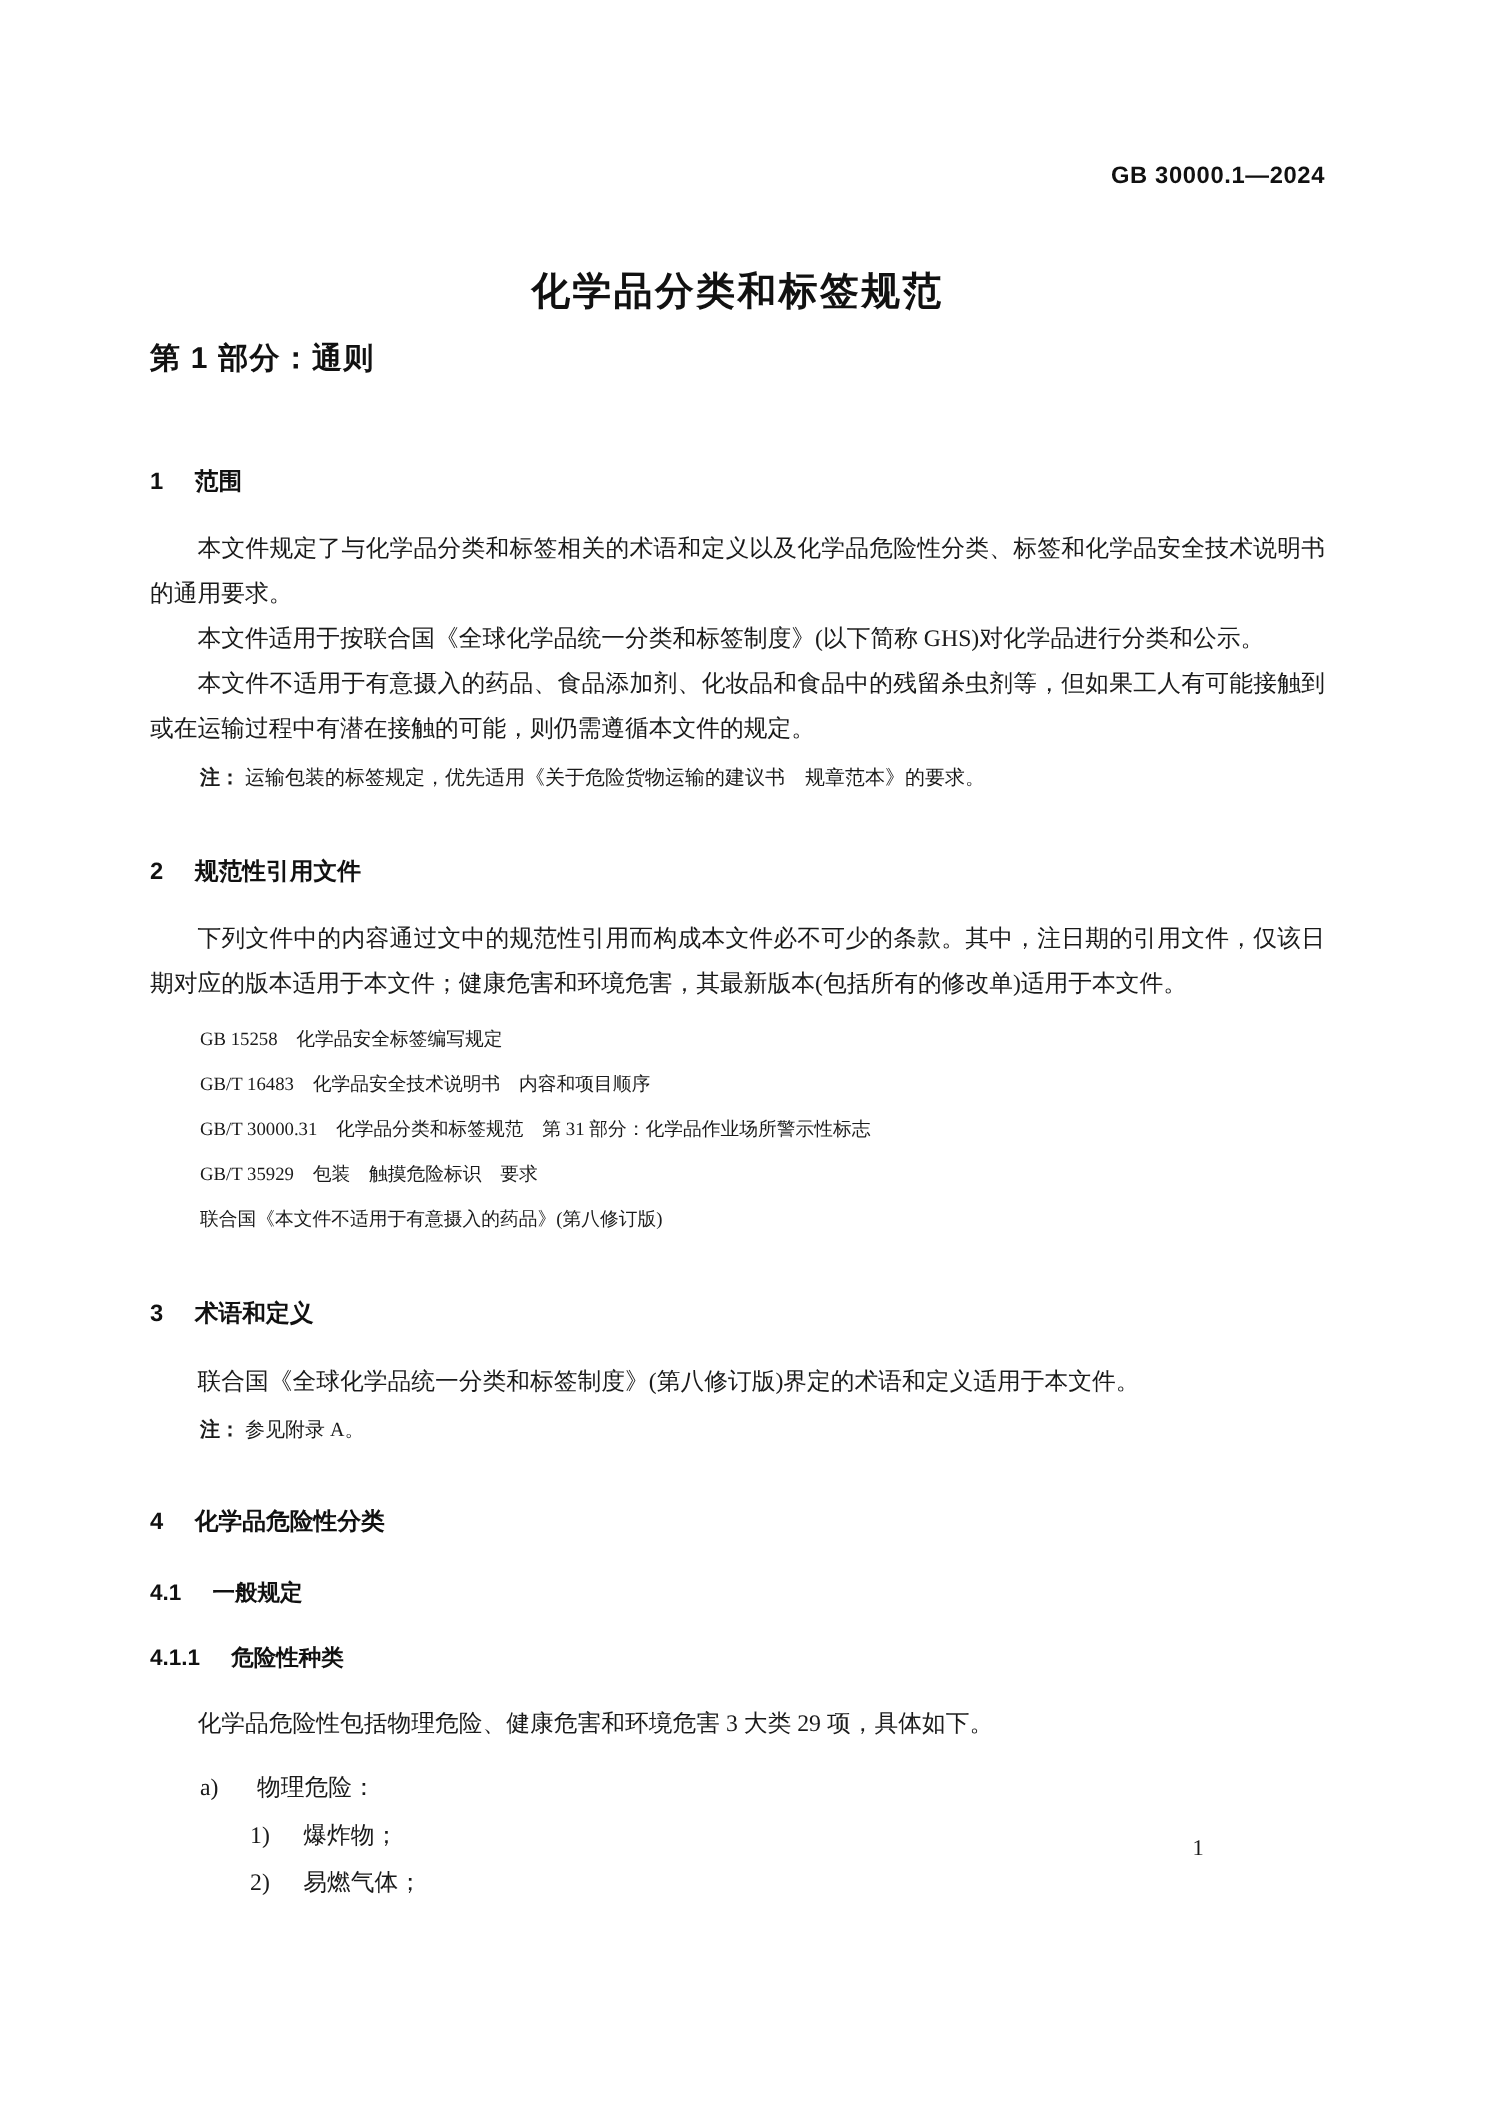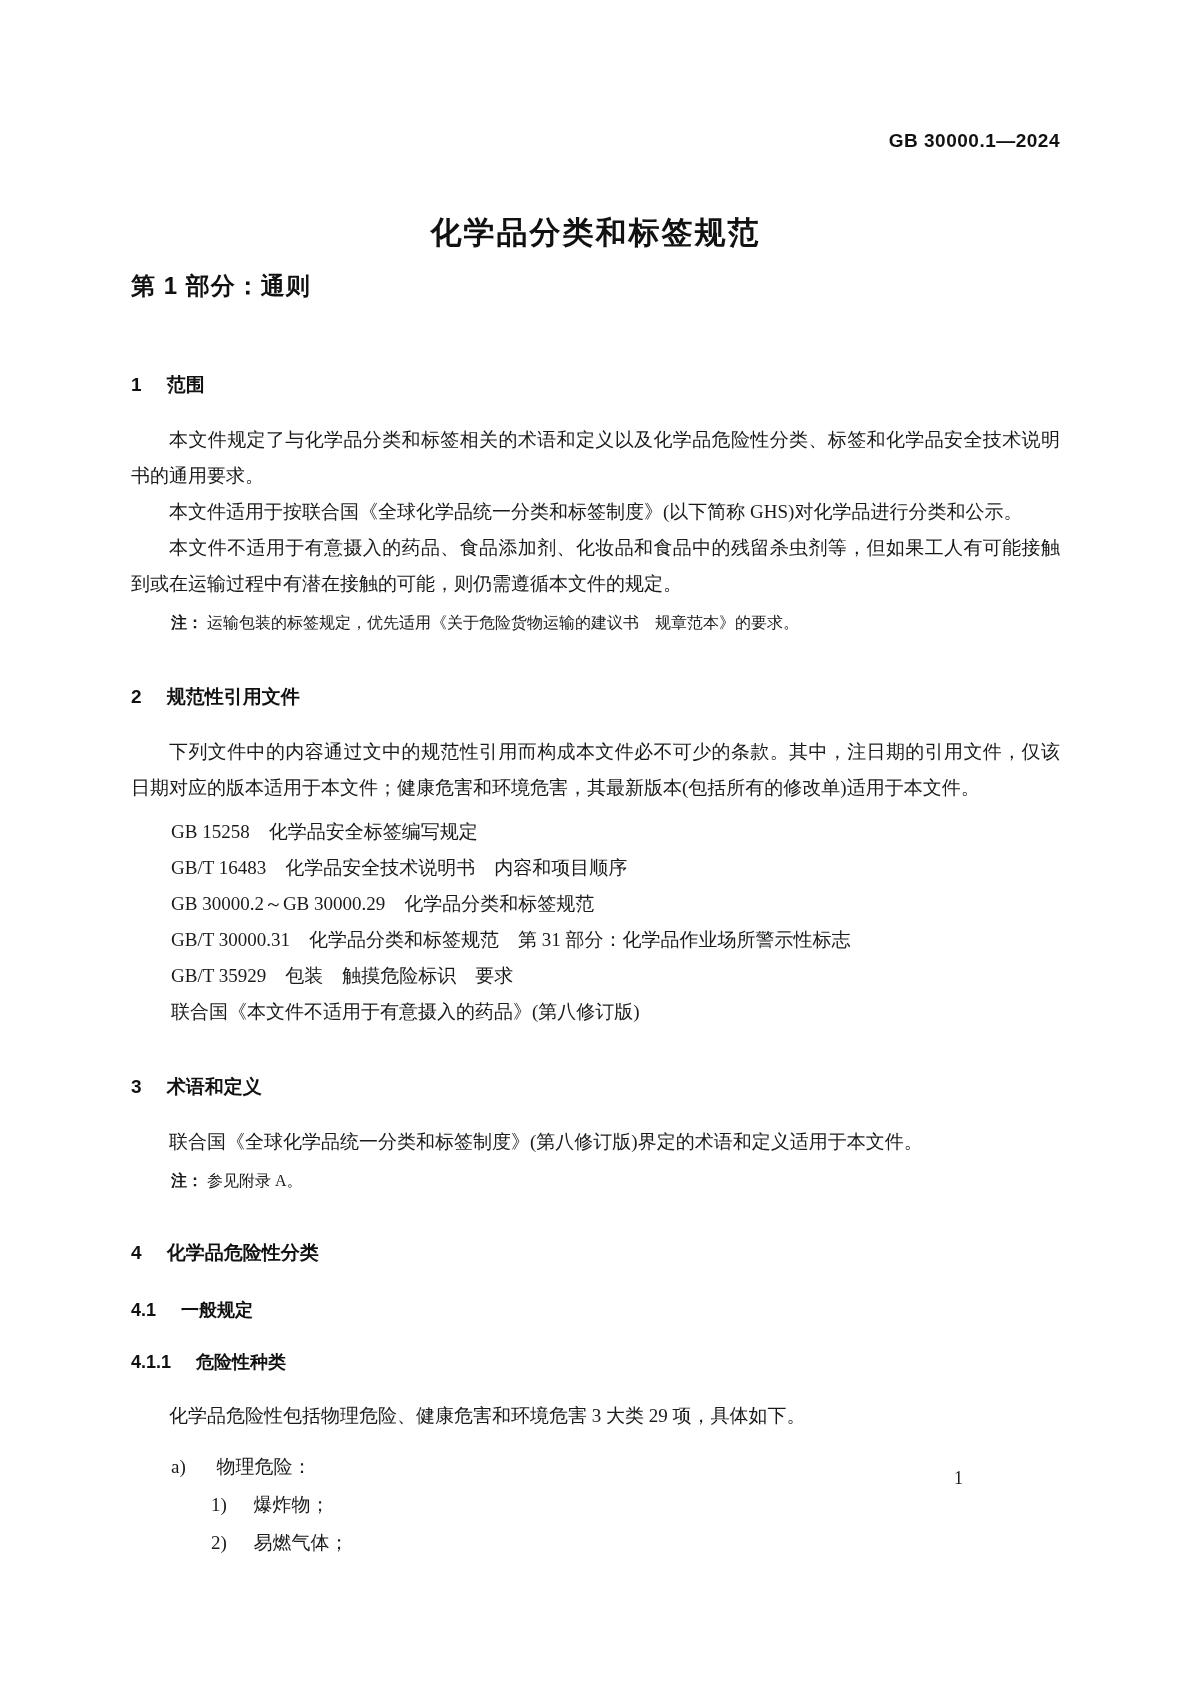--- a/index.html
+++ b/index.html
@@ -8,21 +8,21 @@
     position: relative;
     width: 1191px;
     height: 1685px;
     background: #ffffff;
     color: #1a1a1a;
     overflow: hidden;
     font-family: "Liberation Serif", "DejaVu Serif", serif;
   }
   .content {
     position: absolute;
-    left: 131px;
+    left: 120px;
     right: 131px;
     top: 0;
   }
   .doc-number {
     margin-top: 130px;
     text-align: right;
     font-family: "Liberation Sans", "DejaVu Sans", sans-serif;
     font-weight: bold;
     font-size: 19px;
     letter-spacing: 0.5px;
@@ -77,21 +77,21 @@
     color: #1a1a1a;
   }
   .note-label {
     font-family: "Liberation Sans", "DejaVu Sans", sans-serif;
     font-weight: bold;
     margin-right: 4px;
   }
   .ref-list { margin-top: 8px; }
   .ref-line {
     padding-left: 40px;
-    font-size: 19px;
+    font-size: 15px;
     line-height: 36px;
     color: #1a1a1a;
   }
   .list-a {
     margin-top: 14px;
     padding-left: 40px;
     font-size: 19px;
     line-height: 38px;
   }
   .list-a .li-label { display: inline-block; }
@@ -135,21 +135,20 @@
     </div>
 
     <div class="sec-heading h-s2">
       <span class="sec-num">2</span>
       <span class="sec-text">规范性引用文件</span>
     </div>
     <p class="body-p">下列文件中的内容通过文中的规范性引用而构成本文件必不可少的条款。其中，注日期的引用文件，仅该日期对应的版本适用于本文件；健康危害和环境危害，其最新版本(包括所有的修改单)适用于本文件。</p>
     <div class="ref-list">
       <div class="ref-line">GB 15258　化学品安全标签编写规定</div>
       <div class="ref-line">GB/T 16483　化学品安全技术说明书　内容和项目顺序</div>
-      <div class="ref-line">GB 30000.2～GB 30000.29　化学品分类和标签规范</div>
       <div class="ref-line">GB/T 30000.31　化学品分类和标签规范　第 31 部分：化学品作业场所警示性标志</div>
       <div class="ref-line">GB/T 35929　包装　触摸危险标识　要求</div>
       <div class="ref-line">联合国《本文件不适用于有意摄入的药品》(第八修订版)</div>
     </div>
 
     <div class="sec-heading h-s3">
       <span class="sec-num">3</span>
       <span class="sec-text">术语和定义</span>
     </div>
     <p class="body-p">联合国《全球化学品统一分类和标签制度》(第八修订版)界定的术语和定义适用于本文件。</p>

